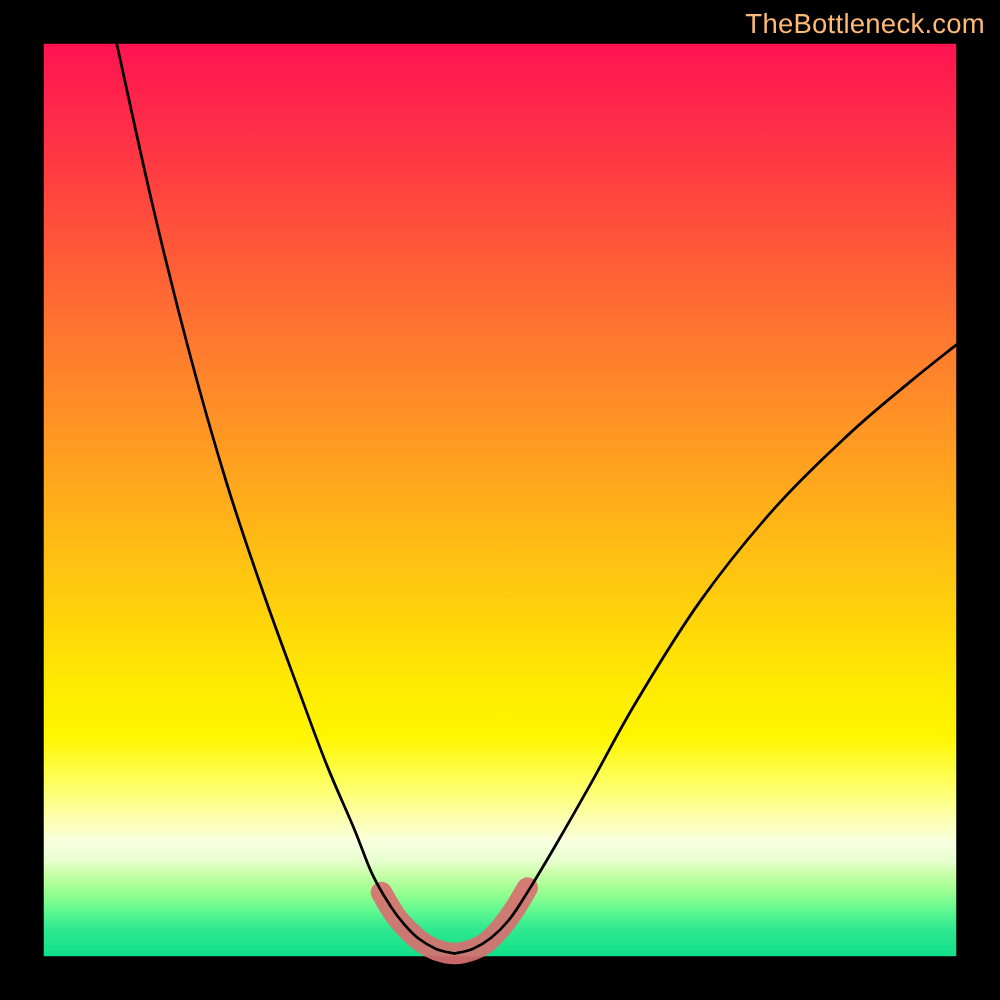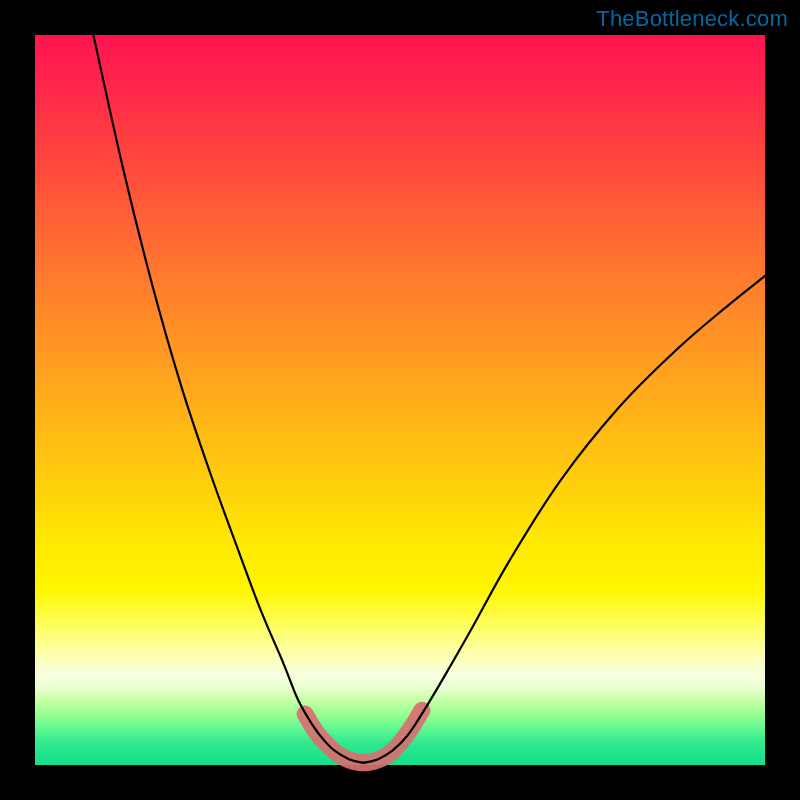--- a/index.html
+++ b/index.html
@@ -47,21 +47,21 @@
       #98ff90 93%,
       #60f890 95%,
       #30e890 97%,
       #10e088 100%
     );
   }
   .watermark {
     position: absolute;
     top: 6px;
     right: 12px;
-    color: #0369a1;
+    color: #fdba74;
     font-size: 22px;
     font-weight: 500;
     letter-spacing: 0.2px;
     user-select: none;
   }
   svg.curves {
     position: absolute;
     top: 0;
     left: 0;
     width: 730px;

